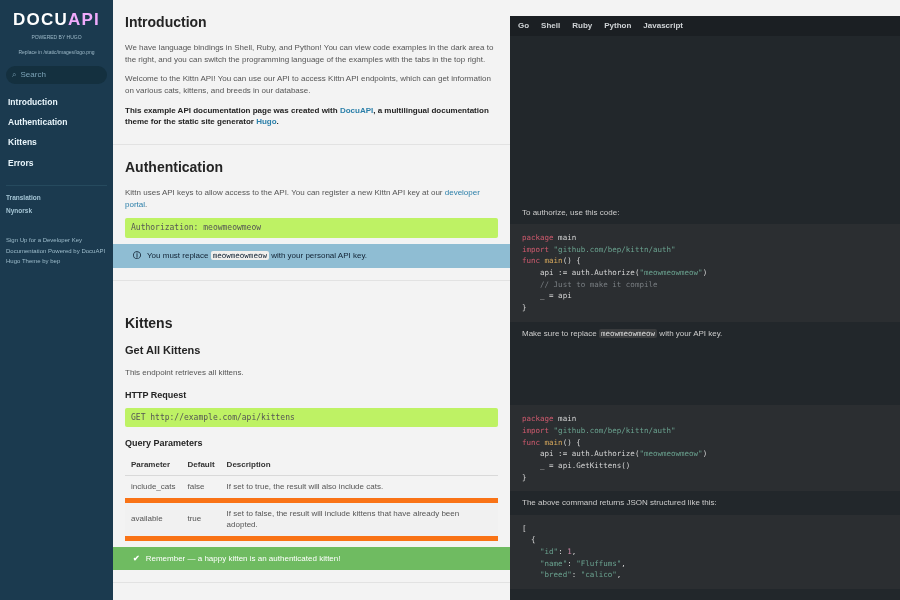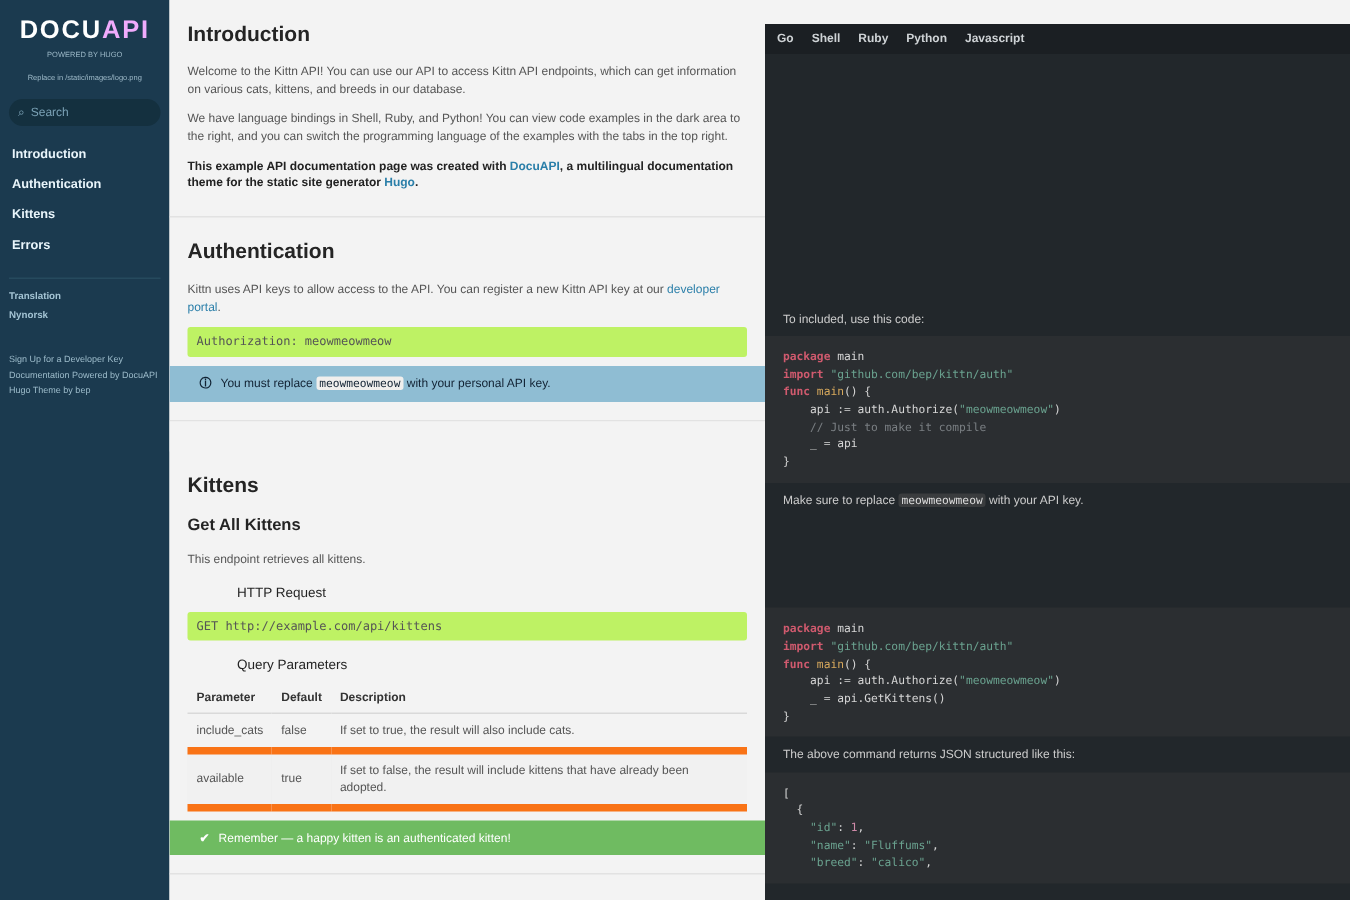--- a/index.html
+++ b/index.html
@@ -39,21 +39,21 @@
   .footer2{margin-top:18px; font-size:6px; color:#9dbccb;}
   .footer2 div{padding:1px 0;}
   
   .content{
     position:absolute; left:113px; top:0; width:397px; height:600px;
     background:#f3f3f3; overflow:hidden;
   }
   .block{ padding:6px 12px 12px 12px; border-bottom:1px solid #e2e2e2;}
   h1{ font-size:14px; font-weight:700; color:#242424; padding:6px 0;}
   h2{ font-size:11px; font-weight:700; color:#242424; padding:4px 0;}
-  h3{ font-size:9px; font-weight:400; color:#242424; padding:6px 0 2px 0;margin-left:33px;}
+  h3{ font-size:9px; font-weight:700; color:#242424; padding:6px 0 2px 0;}
   .block p{ font-size:8px; color:#555; padding:4px 0;}
   .block a{ color:#2b7fa9; }
   .block p b{ color:#222; font-weight:700;}
   .codeline{
     background:#bef264; font-family:Consolas,Menlo,monospace; font-size:8px;
     padding:4px 6px; border-radius:2px; color:#555; margin:4px 0;
   }
   .mono{font-family:Consolas,Menlo,monospace; font-size:7.5px; background:#f0efed; padding:0 2px; border-radius:2px;}
   .notice{
     margin:6px -12px 0 -12px; padding:6px 20px; font-size:8px; display:flex; gap:6px; align-items:center;
@@ -73,21 +73,21 @@
   }
   .tabs{
     background:#1b1f23; padding:4px 8px; display:flex; gap:12px; font-size:8px;
   }
   .tab{ color:#cfd3d6; font-weight:600;}
   .note{ padding:6px 12px; font-size:8px; color:#ccc;}
   .code{
     background:#2b2e31; font-family:Consolas,Menlo,monospace; font-size:7.5px;
     padding:8px 12px; color:#d6d6d6; white-space:pre; line-height:1.55;
   }
-  .kw{color:#d05a6e;font-weight:bold;}
+  .kw{color:#d05a6e;}
   .str{color:#6aa28f;}
   .cm{color:#7a7f83;}
   .id{color:#d6a85c;}
   .num{color:#cf8aa8;}
 </style>
 </head>
 <body>
 
 <div class="sidebar">
   <div class="logo">
@@ -117,22 +117,22 @@
     <div>Sign Up for a Developer Key</div>
     <div>Documentation Powered by DocuAPI</div>
     <div>Hugo Theme by bep</div>
   </div>
 </div>
 
 <div class="content">
 
   <div class="block">
     <h1>Introduction</h1>
+    <p>We have language bindings in Shell, Ruby, and Python! You can view code examples in the dark area to the right, and you can switch the programming language of the examples with the tabs in the top right.</p>
     <p>Welcome to the Kittn API! You can use our API to access Kittn API endpoints, which can get information on various cats, kittens, and breeds in our database.</p>
-    <p>We have language bindings in Shell, Ruby, and Python! You can view code examples in the dark area to the right, and you can switch the programming language of the examples with the tabs in the top right.</p>
     <p>
       <b><span>This example API documentation page was created with </span><a>DocuAPI</a><span>, a multilingual documentation theme for the static site generator </span><a>Hugo</a><span>.</span></b>
     </p>
   </div>
 
   <div class="block">
     <h1>Authentication</h1>
     <p>
       <span>Kittn uses API keys to allow access to the API. You can register a new Kittn API key at our </span><a>developer portal</a><span>.</span>
     </p>
@@ -184,21 +184,21 @@
   <div class="tabs">
     <div class="tab">Go</div>
     <div class="tab">Shell</div>
     <div class="tab">Ruby</div>
     <div class="tab">Python</div>
     <div class="tab">Javascript</div>
   </div>
 
   <div style="height:165px"></div>
 
-  <div class="note">To included, use this code:</div>
+  <div class="note">To authorize, use this code:</div>
   <div class="code"><span class="kw">package</span><span> main</span>
 <span class="kw">import</span> <span class="str">"github.com/bep/kittn/auth"</span>
 <span class="kw">func</span><span class="id"> main</span><span>() {</span>
 <span>    api := auth.Authorize(</span><span class="str">"meowmeowmeow"</span><span>)</span>
 <span class="cm">    // Just to make it compile</span>
 <span>    _ = api</span>
 <span>}</span></div>
   <div class="note">
     <span>Make sure to replace </span><span class="mono" style="background:#3a3c3e;color:#ddd">meowmeowmeow</span><span> with your API key.</span>
   </div>

